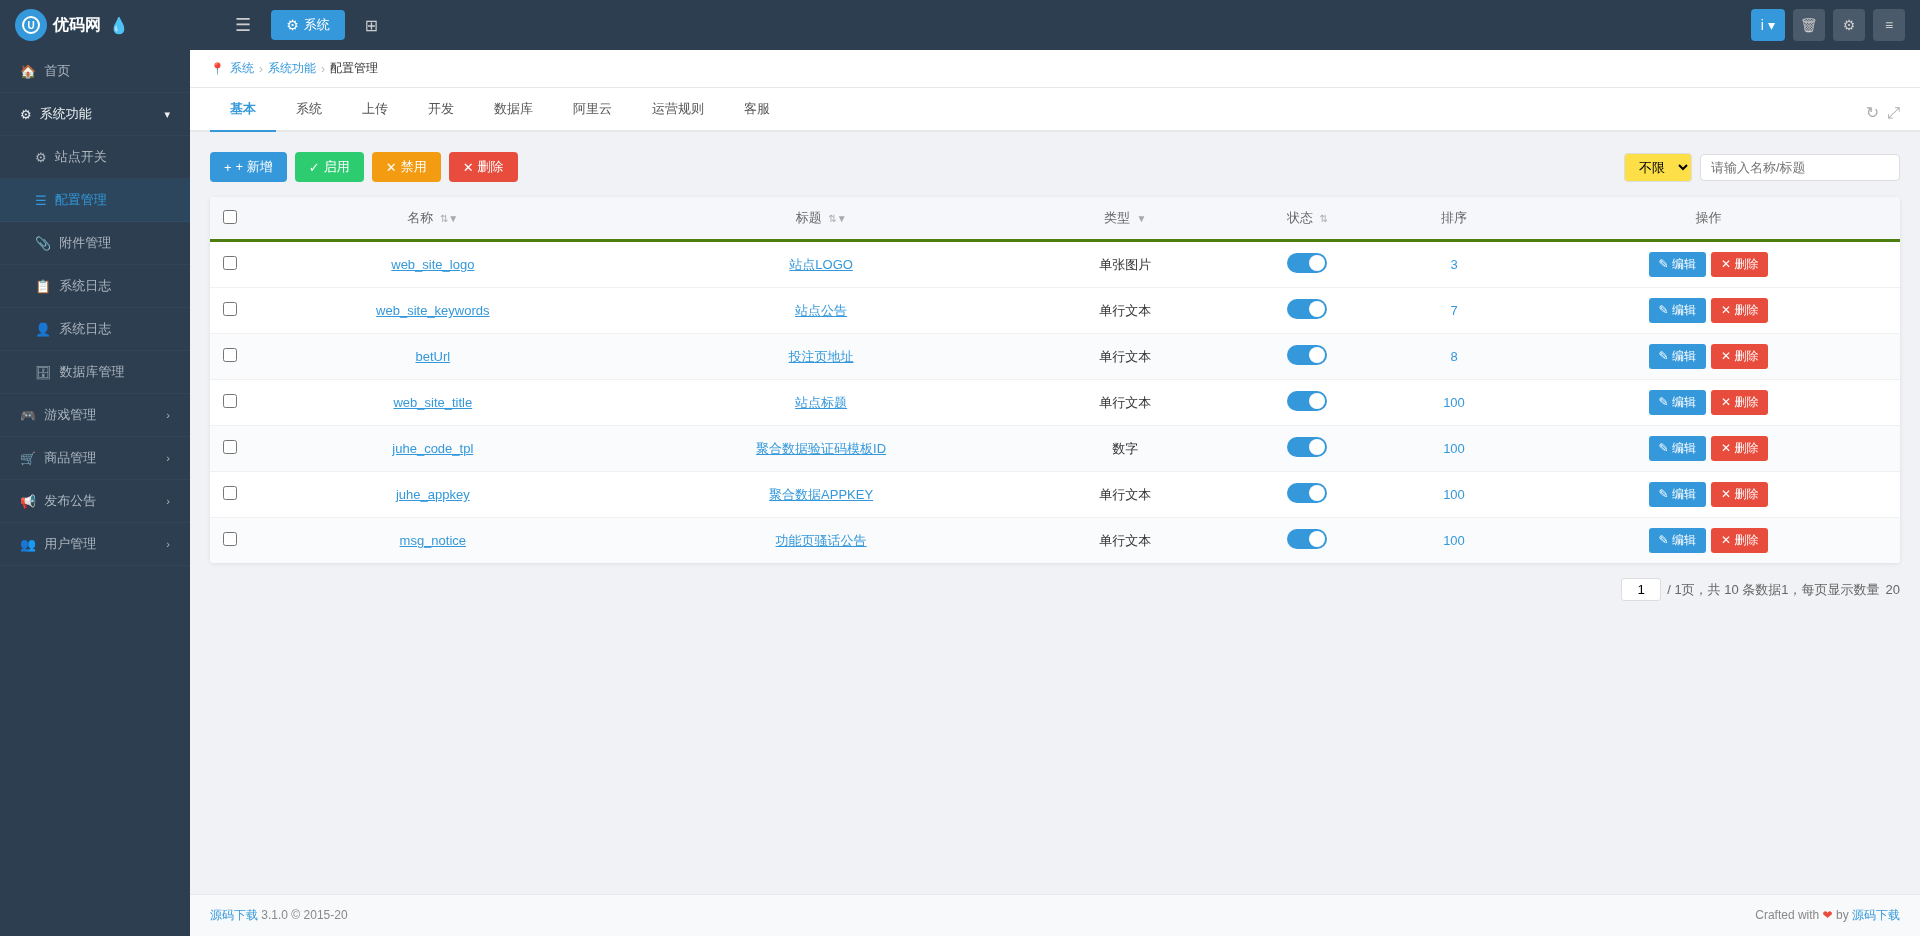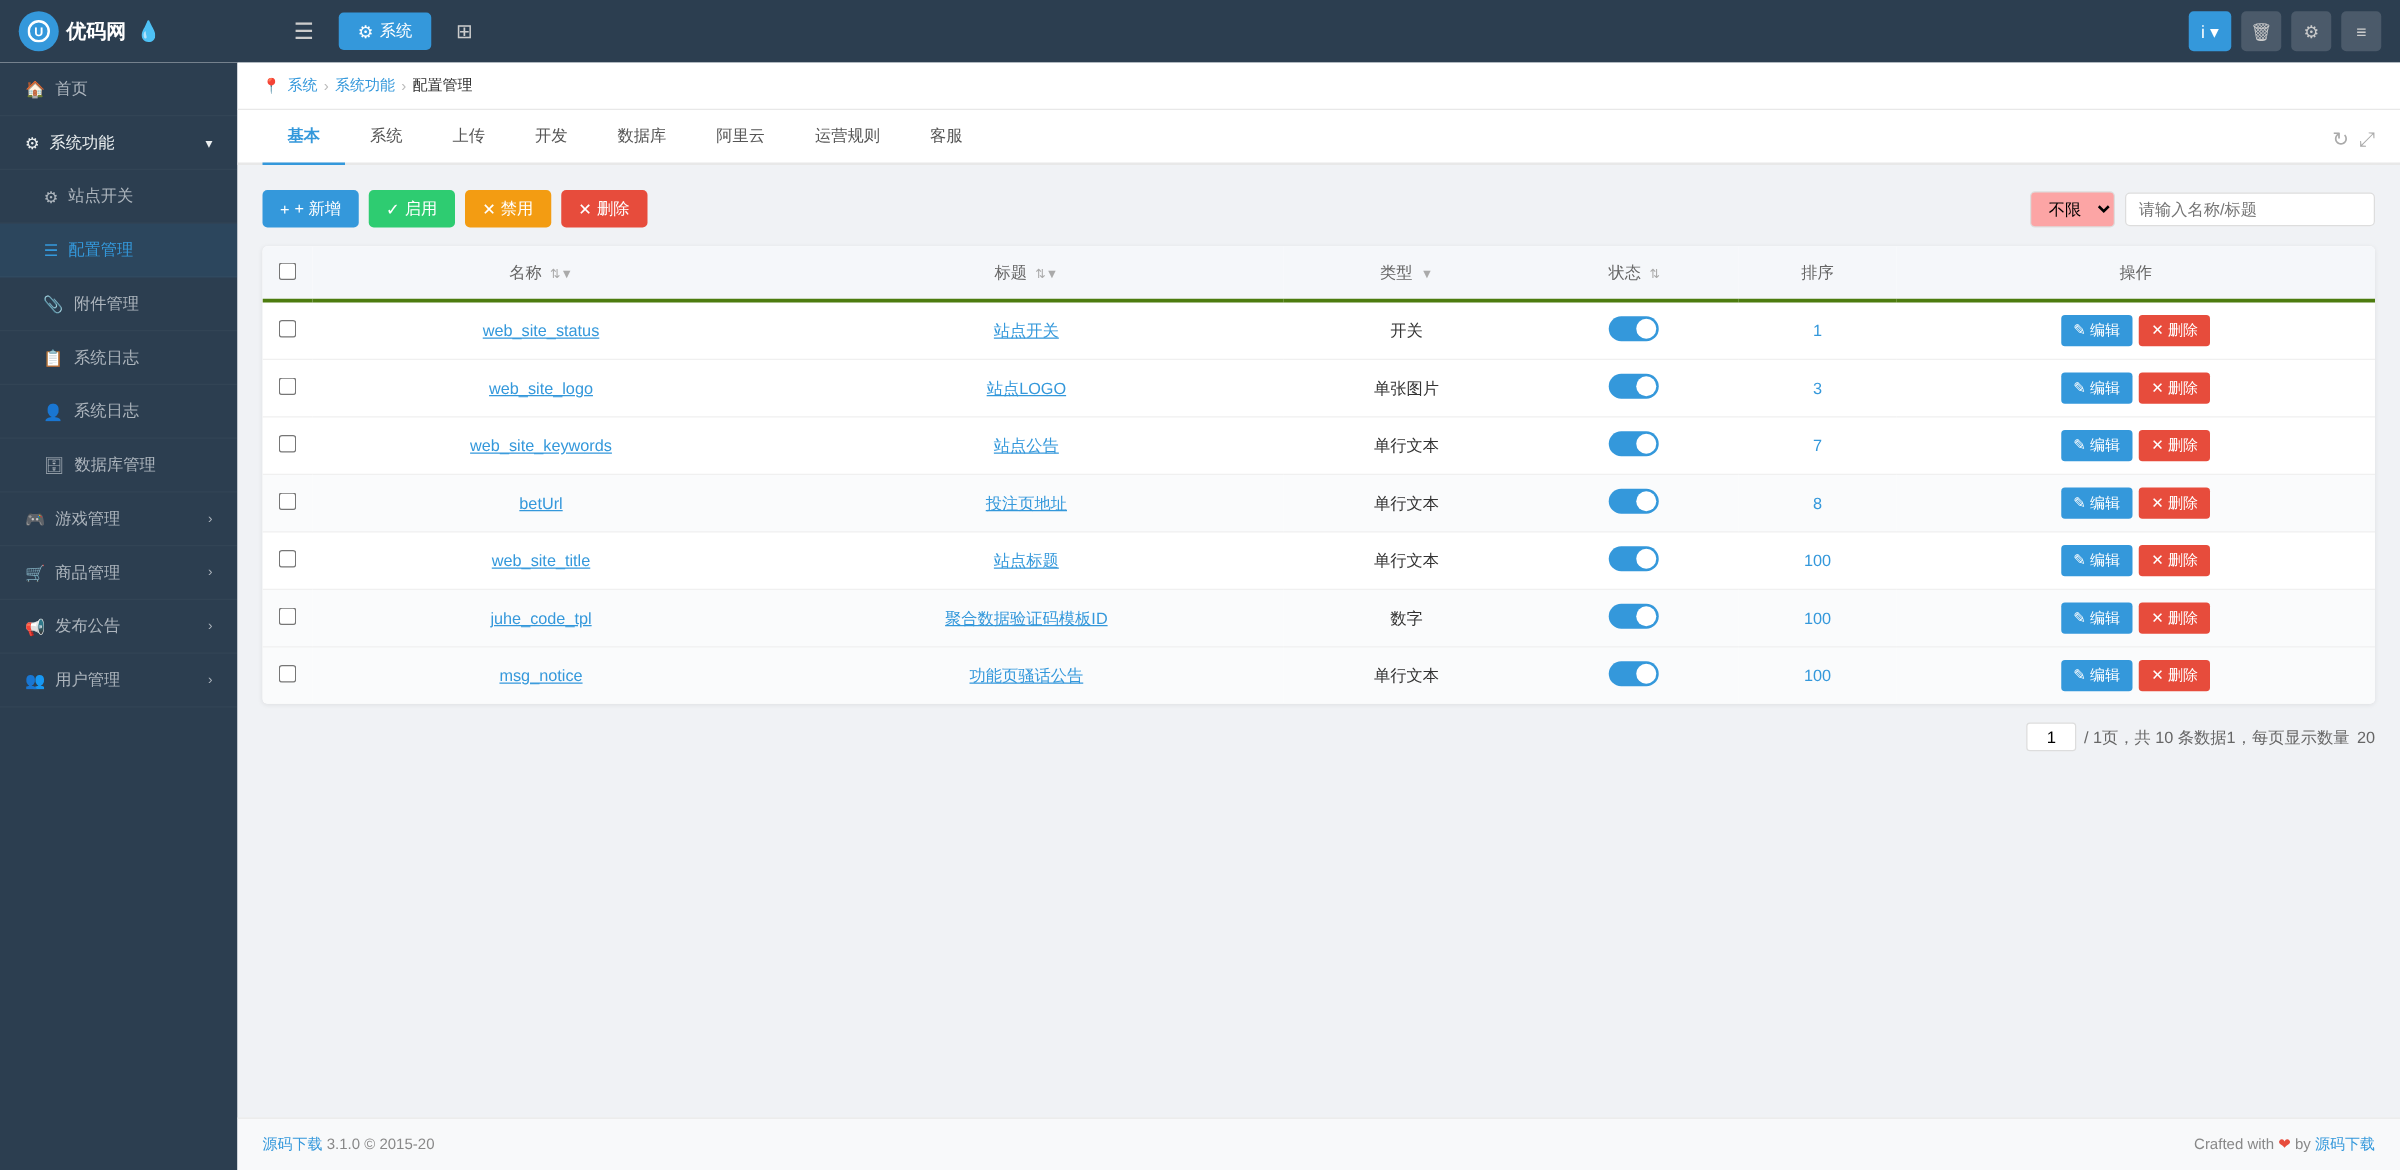--- a/index.html
+++ b/index.html
@@ -208,21 +208,21 @@
     }
     .btn-add { background: #3498db; }
     .btn-enable { background: #2ecc71; }
     .btn-disable { background: #f39c12; }
     .btn-delete { background: #e74c3c; }
     .toolbar-right { margin-left: auto; display: flex; align-items: center; gap: 8px; }
     .select-filter {
       padding: 5px 10px;
       border: 1px solid #ddd;
       border-radius: 4px;
-      background: #fca5a5;
+      background: #fde047;
       font-size: 13px;
       cursor: pointer;
     }
     .search-input {
       padding: 5px 10px;
       border: 1px solid #ddd;
       border-radius: 4px;
       font-size: 13px;
       width: 200px;
     }
@@ -495,36 +495,20 @@
             <th class="checkbox-col"><input type="checkbox" style=""></th>
             <th>名称 <span class="sort-icon">⇅▼</span></th>
             <th>标题 <span class="sort-icon">⇅▼</span></th>
             <th>类型 <span class="sort-icon">▼</span></th>
             <th>状态 <span class="sort-icon">⇅</span></th>
             <th>排序</th>
             <th>操作</th>
           </tr>
         </thead>
         <tbody id="table-body">
-        <tr style="background: rgb(255, 255, 255);">
-    <td><input type="checkbox" style=""></td>
-    <td class="name-cell">web_site_status</td>
-    <td class="title-cell">站点开关</td>
-    <td>开关</td>
-    <td>
-      <div class="toggle" style="margin:0 auto;"></div>
-    </td>
-    <td class="sort-cell">1</td>
-    <td>
-      <div class="action-btns">
-        <button class="btn-edit">✎ 编辑</button>
-        <button class="btn-del">✕ 删除</button>
-      </div>
-    </td>
-  </tr>
             <tr style="background: rgb(255, 255, 255);">
     <td><input type="checkbox" style=""></td>
     <td class="name-cell">web_site_logo</td>
     <td class="title-cell">站点LOGO</td>
     <td>单张图片</td>
     <td>
       <div class="toggle" style="margin:0 auto;"></div>
     </td>
     <td class="sort-cell">3</td>
     <td>
@@ -580,20 +564,36 @@
         <button class="btn-edit">✎ 编辑</button>
         <button class="btn-del">✕ 删除</button>
       </div>
     </td>
   </tr>
             <tr style="background: rgb(250, 251, 252);">
     <td><input type="checkbox" style=""></td>
     <td class="name-cell">juhe_code_tpl</td>
     <td class="title-cell">聚合数据验证码模板ID</td>
     <td>数字</td>
+    <td>
+      <div class="toggle" style="margin:0 auto;"></div>
+    </td>
+    <td class="sort-cell">100</td>
+    <td>
+      <div class="action-btns">
+        <button class="btn-edit">✎ 编辑</button>
+        <button class="btn-del">✕ 删除</button>
+      </div>
+    </td>
+  </tr>
+            <tr style="background: rgb(255, 255, 255);">
+    <td><input type="checkbox" style=""></td>
+    <td class="name-cell">juhe_appkey</td>
+    <td class="title-cell">聚合数据APPKEY</td>
+    <td>单行文本</td>
     <td>
       <div class="toggle" style="margin:0 auto;"></div>
     </td>
     <td class="sort-cell">100</td>
     <td>
       <div class="action-btns">
         <button class="btn-edit">✎ 编辑</button>
         <button class="btn-del">✕ 删除</button>
       </div>
     </td>

